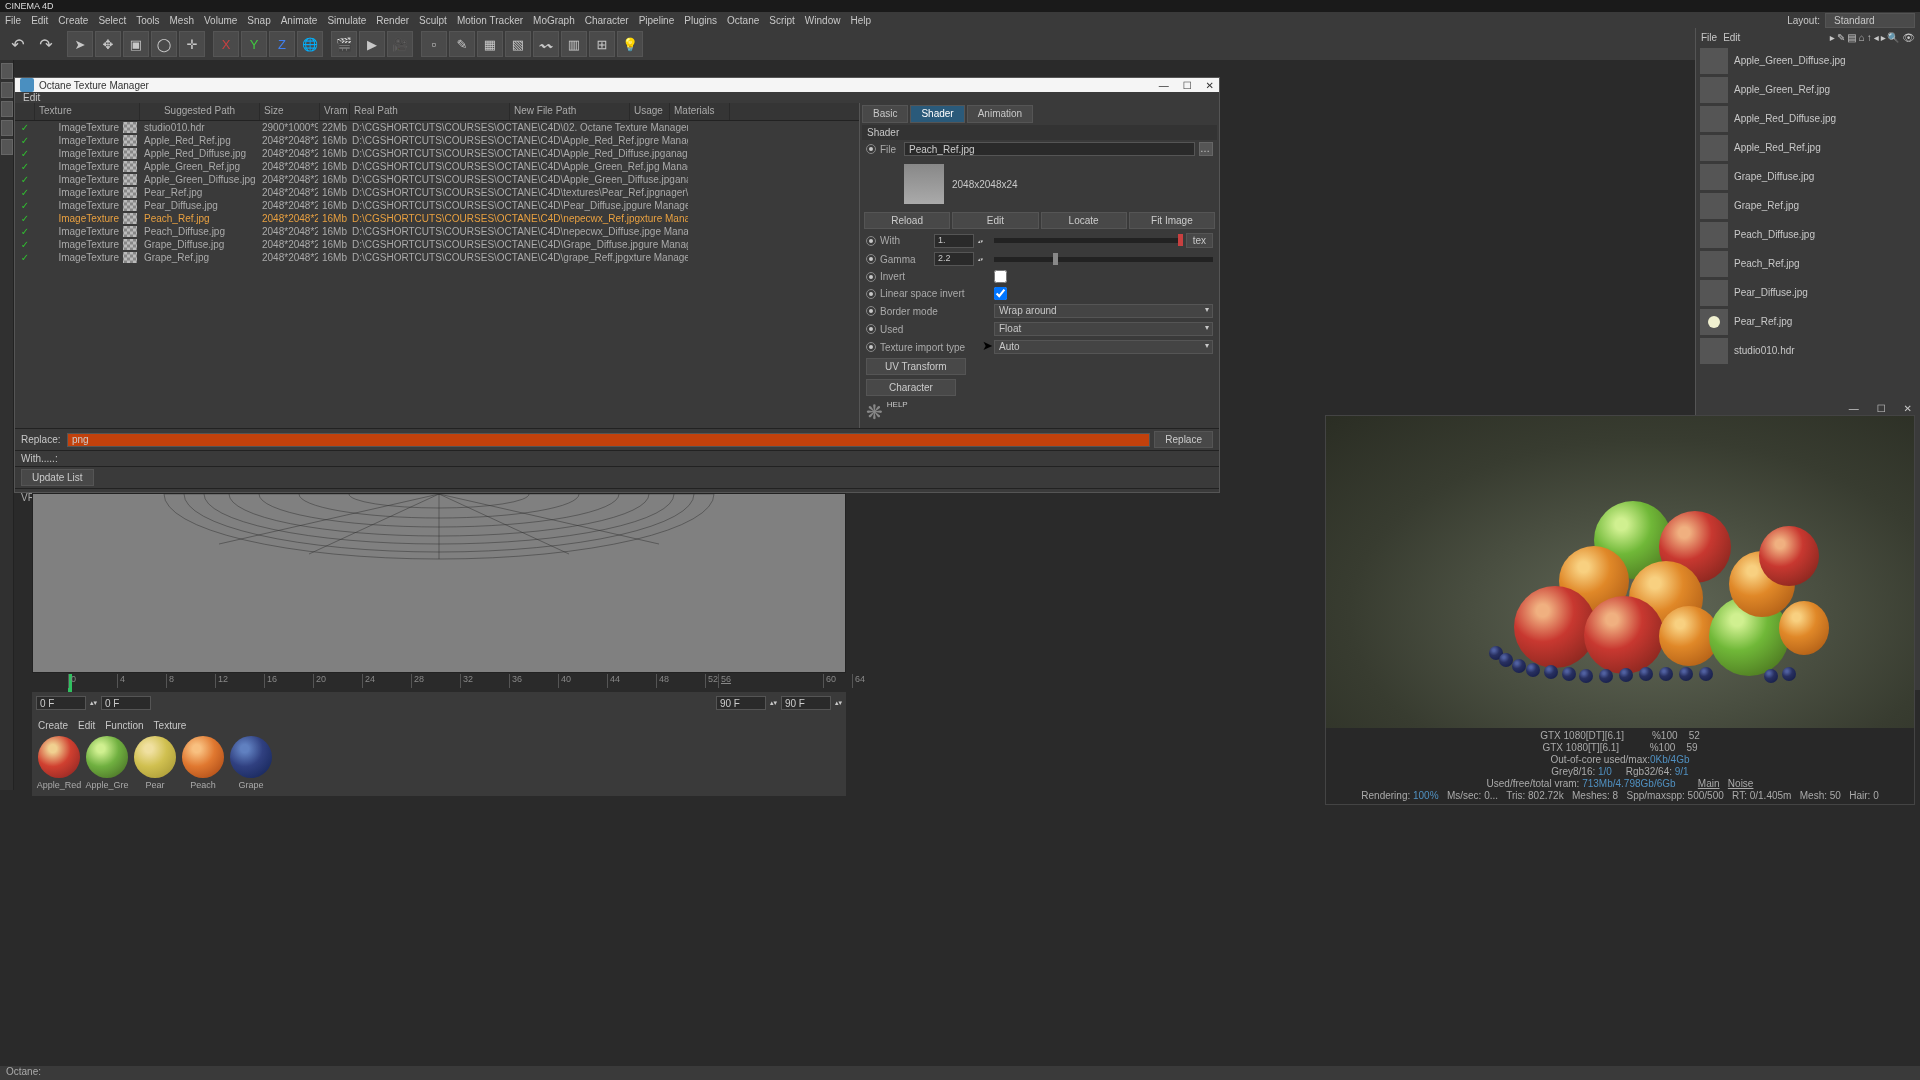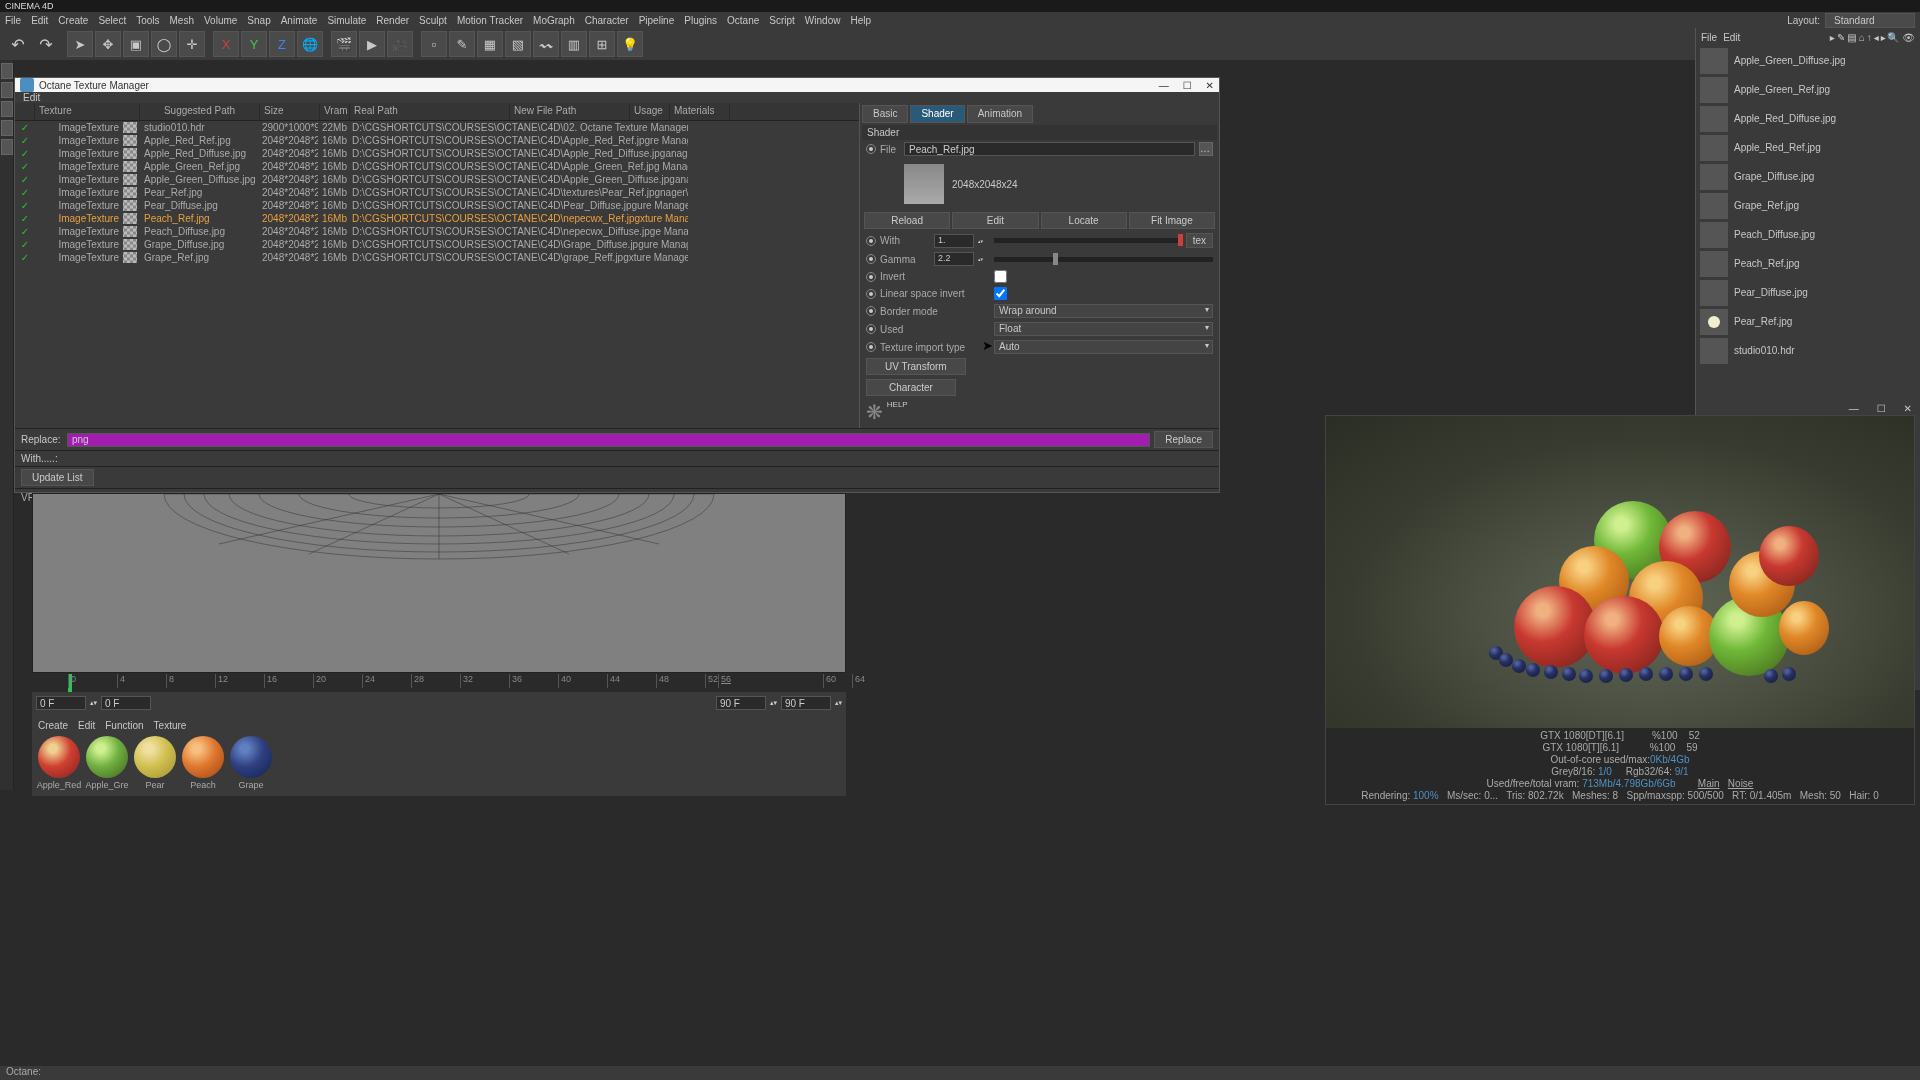--- a/index.html
+++ b/index.html
@@ -51,21 +51,21 @@
 .shader-row .dd::after { content:'▾'; position:absolute; right:3px; font-size:8px; }
 .shader-row .slider { flex:1; height:5px; background:#222; position:relative; margin-left:4px; }
 .shader-row .slider .thumb { position:absolute; width:5px; height:12px; background:#888; top:-4px; }
 .shader-row .nbox { width:40px; background:#2a2a2a; border:1px solid #555; height:14px; text-align:left; padding:0 3px; font-size:9px; }
 .shader-row .spin { width:8px; display:flex; flex-direction:column; font-size:5px; line-height:6px; }
 .shader-btns { display:flex; gap:2px; padding:2px; }
 .shader-btns button { flex:1; background:#484848; border:1px solid #555; color:#ccc; padding:2px 4px; font-size:10px; }
 .thumb-prev { width:40px; height:40px; background:linear-gradient(#888,#aaa); margin:4px; display:inline-block; }
 
 .bottom-bar { padding:2px 6px; display:flex; align-items:center; gap:4px; border-top:1px solid #222; }
-.bottom-bar input { background:#a21caf; border:1px solid #555; height:14px; padding:0 4px; color:#ccc; flex:1; }
+.bottom-bar input { background:#c2410c; border:1px solid #555; height:14px; padding:0 4px; color:#ccc; flex:1; }
 .bottom-bar button { background:#484848; border:1px solid #555; color:#ccc; padding:2px 10px; font-size:10px; }
 .status-bar { padding:3px 6px; font-size:10px; color:#aaa; border-top:1px solid #222; }
 
 
 .attr-panel { position:absolute; right:0; top:28px; width:225px; bottom:390px; background:#3a3a3a; border-left:1px solid #555; }
 .attr-toolbar { height:18px; background:#3a3a3a; display:flex; align-items:center; padding:0 5px; gap:6px; font-size:10px; }
 .attr-toolbar .ricons { margin-left:auto; display:flex; gap:2px; font-size:9px; }
 .attr-list { }
 .attr-item { display:flex; align-items:center; height:29px; padding:0 4px; gap:6px; }
 .attr-item .thumb { width:28px; height:26px; background:#555; }

